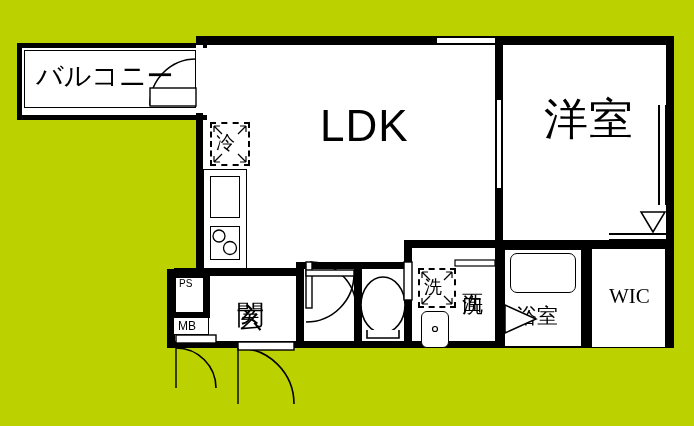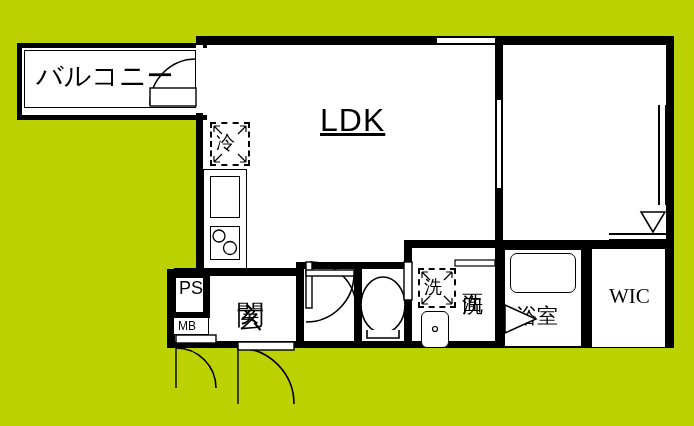--- a/index.html
+++ b/index.html
@@ -24,24 +24,24 @@
     background: #ffffff;
   }
   .label {
     position: absolute;
     color: #000000;
     font-family: "Liberation Sans", sans-serif;
     white-space: nowrap;
     line-height: 1;
     text-align: center;
   }
-  .lbl-big    { font-size: 32px; letter-spacing: 1px; text-decoration: underline; }
+  .lbl-big    { font-size: 44px; letter-spacing: 1px; }
   .lbl-med    { font-size: 27px; }
   .lbl-sm     { font-size: 21px; }
-  .lbl-xs     { font-size: 18px; }
+  .lbl-xs     { font-size: 10px; }
   .lbl-tiny   { font-size: 12px; }
   .thin {
     position: absolute;
     border: 1px solid #000;
     background: #fff;
     box-sizing: border-box;
   }
   .thin2 {
     position: absolute;
     border: 2px solid #000;
@@ -155,20 +155,21 @@
 
   <div class="win win-h" style="left:609px; top:233px; width:57px; height:8px;"></div>
 
   <div class="thin" style="left:175px; top:277px; width:29px; height:36px;"></div>
   <div class="thin" style="left:173px; top:317px; width:36px; height:18px;"></div>
 
   <div class="label lbl-med" style="left:36px; top:63px;">バルコニー</div>
 
   <div class="label lbl-big" style="left:320px; top:104px;">LDK</div>
 
+  <div class="label lbl-big" style="left:544px; top:97px;">洋室</div>
 
   <div class="vert-txt lbl-med" style="left:236px; top:281px; height:60px;">玄関</div>
 
   <div class="vert-txt lbl-sm" style="left:462px; top:277px; height:56px;">洗面</div>
 
   <div class="label lbl-sm" style="left:516px; top:305px;">浴室</div>
 
   <div class="label lbl-sm" style="left:609px; top:286px; font-family:'Liberation Serif', serif;">WIC</div>
 
   <div class="label lbl-xs" style="left:216px; top:133px; font-size:19px;">冷</div>

